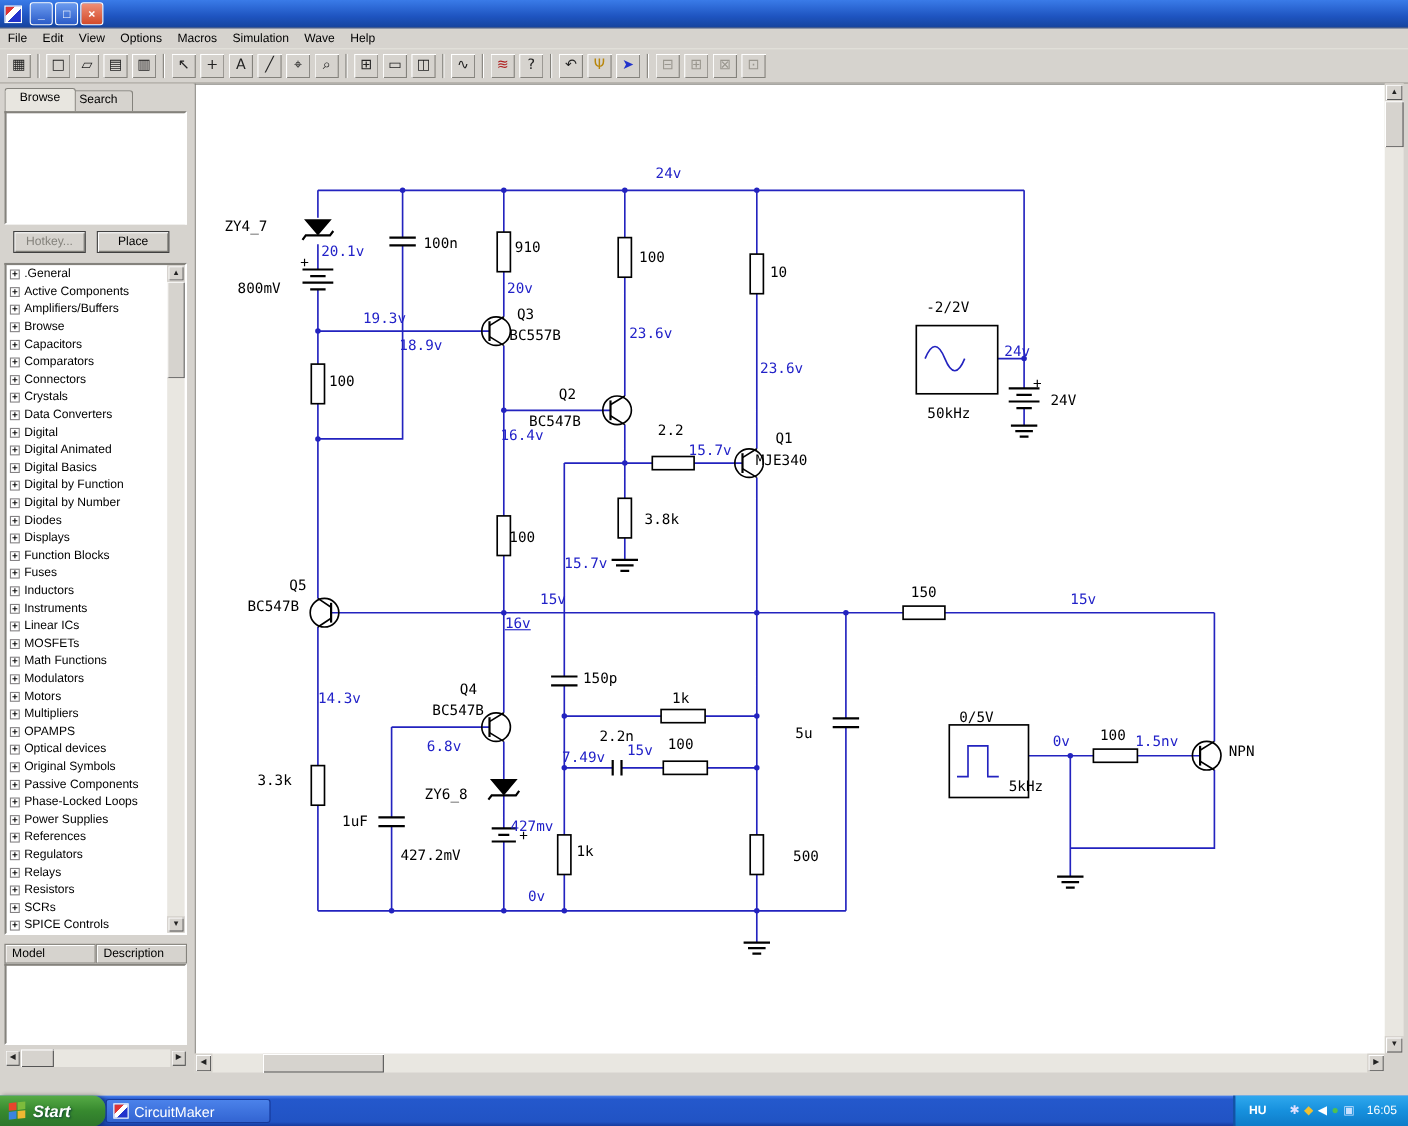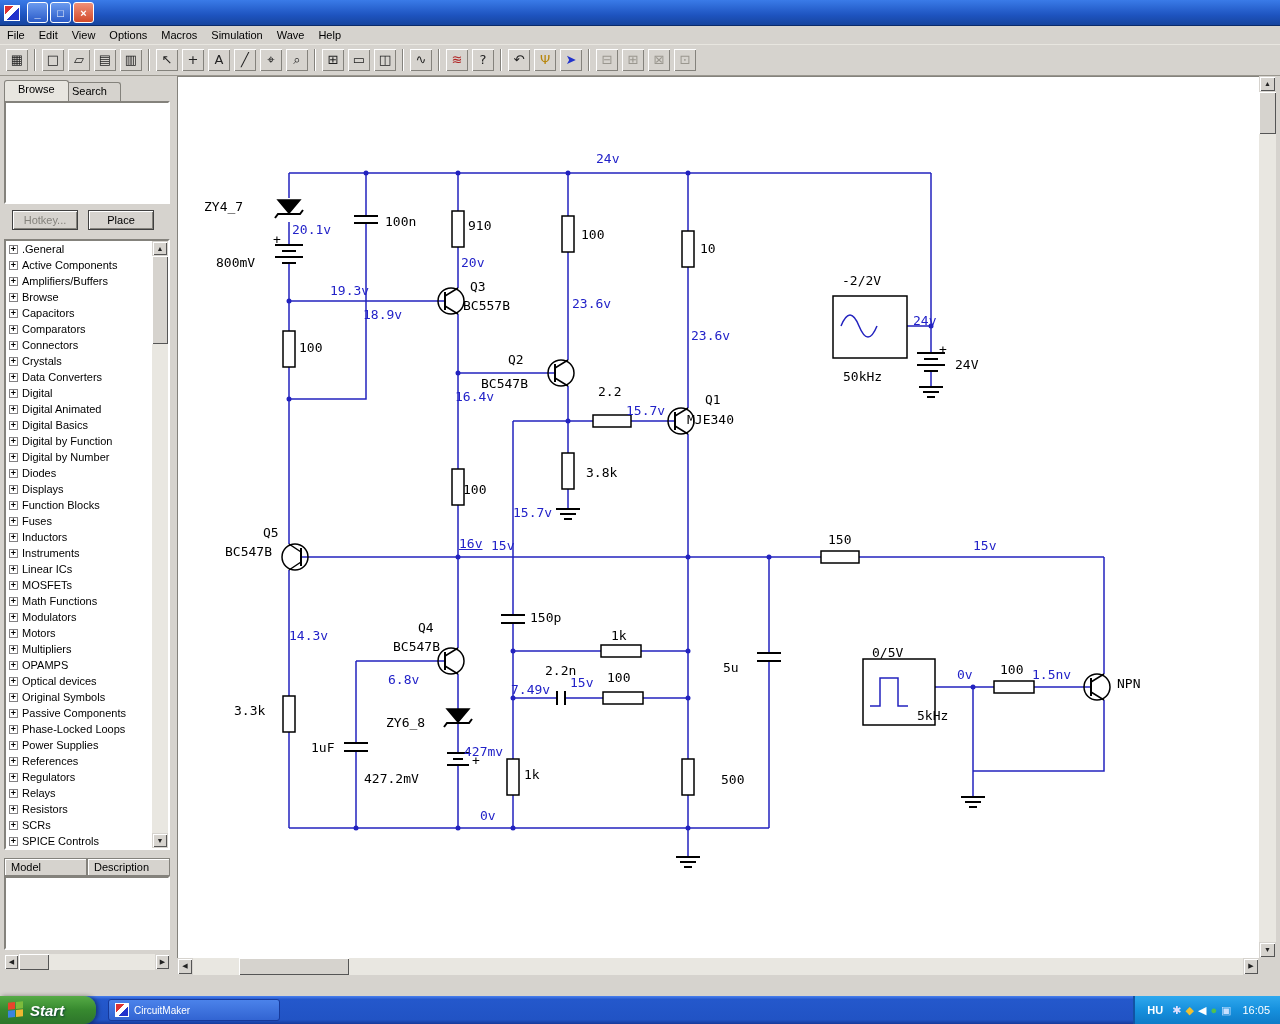--- a/index.html
+++ b/index.html
@@ -77,28 +77,28 @@
   .taskbar{position:absolute;left:0;top:996px;width:1280px;height:28px;
     background:linear-gradient(180deg,#4A80EE 0%,#2458CC 12%,#2153C4 85%,#16399A 100%);
     display:flex;align-items:center;}
   #start-btn{height:28px;width:96px;display:flex;align-items:center;gap:6px;padding-left:8px;
     background:linear-gradient(180deg,#56AB46 0%,#37892F 50%,#2D752B 100%);
     border-radius:0 12px 12px 0;box-shadow:2px 0 4px rgba(0,0,0,.4);color:#fff;
     font-size:15px;font-weight:bold;font-style:italic;text-shadow:1px 1px 2px #143;}
   .flag{width:16px;height:16px;display:grid;grid-template-columns:7px 7px;grid-template-rows:7px 7px;gap:1px;transform:skewY(-6deg);}
   .flag span:nth-child(1){background:#E8452C;}.flag span:nth-child(2){background:#7DBB3C;}
   .flag span:nth-child(3){background:#3B84E0;}.flag span:nth-child(4){background:#F0B832;}
-  #task-btn{margin-left:12px;height:22px;width:172px;display:flex;align-items:center;gap:5px;
+  #task-btn{margin-left:0;height:22px;width:150px;display:flex;align-items:center;gap:5px;
     background:linear-gradient(180deg,#4B82EA,#3264D2);border:1px solid #16399A;border-radius:3px;
-    color:#fff;font-size:10px;padding:0 6px;}
+    color:#fff;font-size:13px;padding:0 6px;}
   .task-icon{width:14px;height:14px;background:linear-gradient(135deg,#d33 0 35%,#fff 35% 60%,#23c 60% 100%);border:1px solid #fff;}
   #tray{margin-left:auto;height:28px;display:flex;align-items:center;gap:5px;padding:0 10px 0 12px;
     background:linear-gradient(180deg,#2FA8EE 0%,#1690DD 50%,#0E7BC8 100%);
     border-left:2px solid #1253A4;}
-  .lang-chip{color:#fff;font-size:11px;font-weight:bold;margin-right:4px;}
+  .lang-chip{color:#fff;font-size:11px;font-weight:bold;margin-right:16px;}
   .tray-ic{font-size:11px;line-height:12px;}
   #clock{color:#fff;font-size:11px;margin-left:6px;}
 </style>
 </head>
 <body>
 
 <div id="screen">
 
   <div class="titlebar">
     <div class="app-icon"></div>
@@ -493,21 +493,21 @@
         <span class="sl b" style="left: 114px; top: 146px;">20.1v</span>
         <span class="sl b" style="left: 152px; top: 207px;">19.3v</span>
         <span class="sl b" style="left: 185px; top: 231px;">18.9v</span>
         <span class="sl b" style="left: 283px; top: 179px;">20v</span>
         <span class="sl b" style="left: 394px; top: 220px;">23.6v</span>
         <span class="sl b" style="left: 513px; top: 252px;">23.6v</span>
         <span class="sl b" style="left: 277px; top: 313px;">16.4v</span>
         <span class="sl b" style="left: 448px; top: 327px;">15.7v</span>
         <span class="sl b" style="left: 335px; top: 429px;">15.7v</span>
         <span class="sl b" style="left: 313px; top: 462px;">15v</span>
-        <span class="sl b" style="left: 281px; top: 460px; text-decoration: underline;">16v</span>
+        <span class="sl b" style="left: 281px; top: 484px; text-decoration: underline;">16v</span>
         <span class="sl b" style="left: 111px; top: 552px;">14.3v</span>
         <span class="sl b" style="left: 210px; top: 596px;">6.8v</span>
         <span class="sl b" style="left: 333px; top: 606px;">7.49v</span>
         <span class="sl b" style="left: 392px; top: 599px;">15v</span>
         <span class="sl b" style="left: 286px; top: 668px;">427mv</span>
         <span class="sl b" style="left: 302px; top: 732px;">0v</span>
         <span class="sl b" style="left: 735px; top: 237px;">24v</span>
         <span class="sl b" style="left: 795px; top: 462px;">15v</span>
         <span class="sl b" style="left: 779px; top: 591px;">0v</span>
         <span class="sl b" style="left: 854px; top: 591px;">1.5nv</span>

